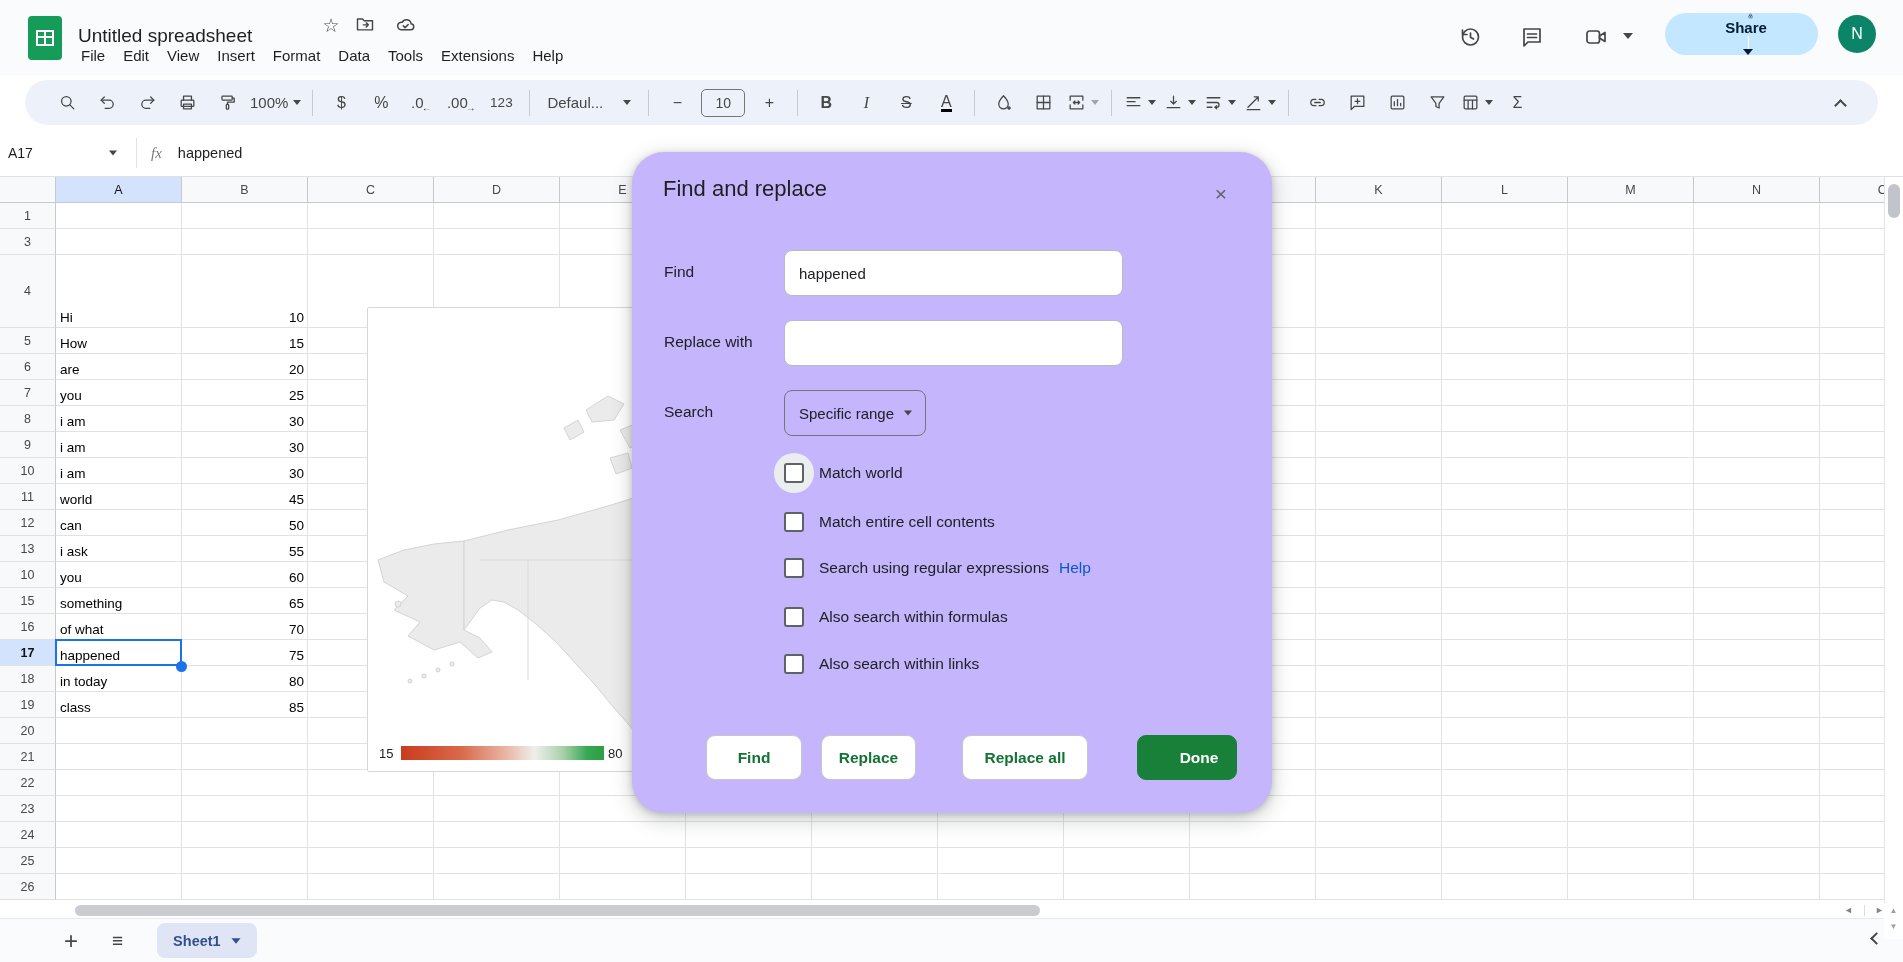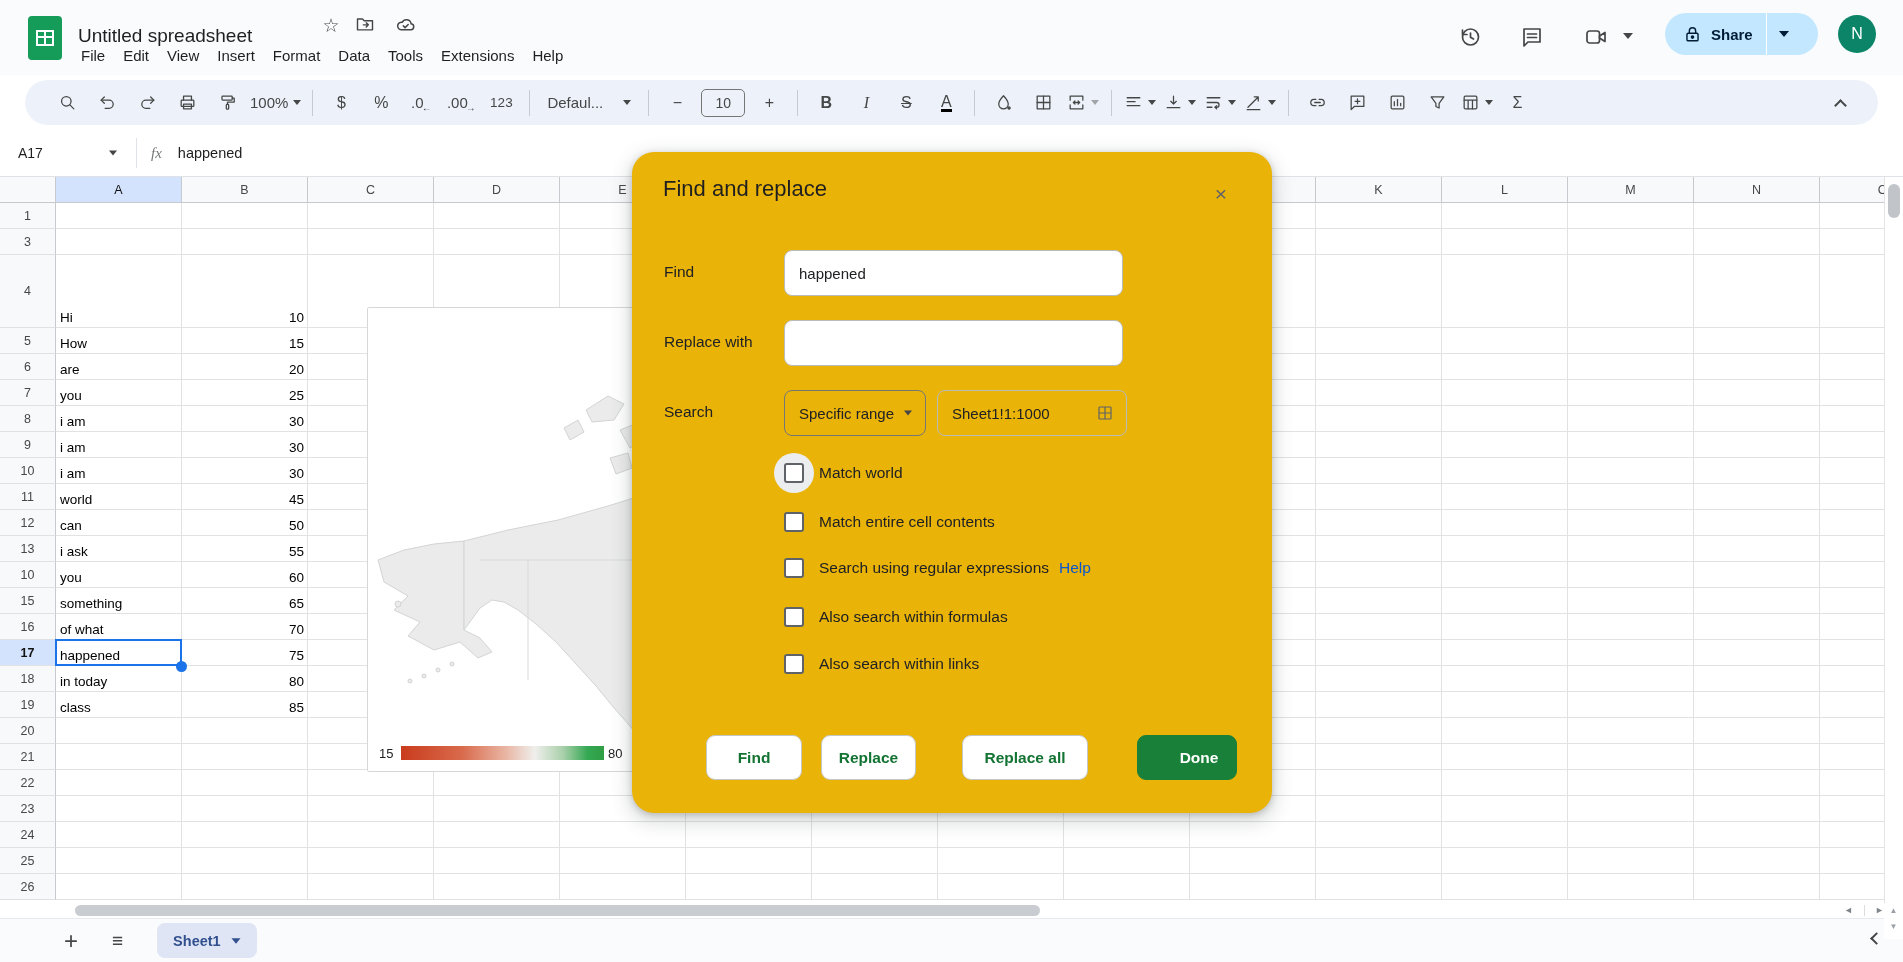--- a/index.html
+++ b/index.html
@@ -16,21 +16,21 @@
       linear-gradient(#fff,#fff) 0 0/18px 2px no-repeat,
       linear-gradient(#fff,#fff) 0 14px/18px 2px no-repeat,
       linear-gradient(#fff,#fff) 0 0/2px 16px no-repeat,
       linear-gradient(#fff,#fff) 16px 0/2px 16px no-repeat; }
   #doc-title { position:absolute; left:78px; top:25px; font-size:19px; color:#1f1f1f; }
   .tb-mini { position:absolute; top:14px; color:#444746; font-size:19px; width:26px; text-align:center; cursor:pointer; }
   #menu-bar { position:absolute; left:72px; top:44px; height:26px; display:flex; }
   .menu-item { font-size:15px; color:#1f1f1f; padding:3px 9px; border-radius:6px; cursor:pointer; }
   .top-icon { position:absolute; top:18px; width:38px; height:38px; border-radius:50%; display:flex; align-items:center; justify-content:center; color:#444746; }
   .top-icon svg { width:24px; height:24px; stroke:#444746; fill:none; stroke-width:1.7; stroke-linecap:round; stroke-linejoin:round; }
-  #share-btn { position:absolute; left:1665px; top:13px; height:42px; width:153px; background:#c2e7ff; border-radius:21px; display:flex; align-items:center; color:#001d35; }
+  #share-btn { position:absolute; left:1665px; top:13px; height:42px; width:153px; background:#c2e7ff; border-radius:21px; display:flex; align-items:center; color:#001d35;flex-direction:column; }
   #share-btn svg { width:19px; height:19px; stroke:#001d35; fill:none; stroke-width:1.8; margin-left:18px; }
   #share-label { font-size:15px; font-weight:700; margin-left:9px; }
   #share-divider { width:1px; height:42px; background:#fff; margin-left:13px; }
   .caret { display:inline-block; width:0; height:0; border-left:5px solid transparent; border-right:5px solid transparent; border-top:6px solid #444746; }
   #share-caret { margin:0 0 0 12px; border-top-color:#001d35; }
   #avatar { position:absolute; left:1838px; top:15px; width:38px; height:38px; border-radius:50%; background:#0b8467; color:#fff; font-size:16px; display:flex; align-items:center; justify-content:center; }
 
   
   #toolbar { position:absolute; left:25px; top:80px; width:1853px; height:45px; background:#edf2fa; border-radius:23px; display:flex; align-items:center; padding-left:22px; color:#444746; }
   .tbtn { height:34px; min-width:34px; border-radius:6px; display:flex; align-items:center; justify-content:center; margin:0 3px; font-size:15px; cursor:pointer; }
@@ -43,21 +43,21 @@
   #tb-italic { font-style:italic; font-family:"Liberation Serif", serif; }
   #tb-strike { text-decoration:line-through; }
   #tb-textcolor { border-bottom:3px solid #000; line-height:15px; height:18px; }
   #tb-collapse { position:absolute; right:18px; top:6px; }
   .chev-up { width:9px; height:9px; border-left:2px solid #444746; border-top:2px solid #444746; transform:rotate(45deg); margin-top:4px; }
   .chev-left { width:9px; height:9px; border-left:2px solid #444746; border-bottom:2px solid #444746; transform:rotate(45deg); }
   .subarrow { font-size:10px; margin-top:9px; margin-left:-2px; }
 
   
   #formula-bar { position:absolute; left:0; top:130px; width:1903px; height:47px; background:#fff; border-bottom:1px solid #dfe2e6; display:flex; align-items:center; }
-  #name-box { width:118px; padding-left:18px; font-size:14px; color:#1f1f1f; display:flex; align-items:center; justify-content:space-between; }
+  #name-box { width:118px; padding-left:8px; font-size:14px; color:#1f1f1f; display:flex; align-items:center; justify-content:space-between; }
   #name-box .caret { transform:scale(.8); }
   #fb-sep { width:1px; height:30px; background:#dfe2e6; margin:0 14px 0 18px; }
   #fx { font-style:italic; font-family:"Liberation Serif", serif; color:#747775; font-size:15px; margin-right:16px; }
   #formula-value { font-size:14.5px; color:#1f1f1f; }
 
   
   #sheet { position:absolute; left:0; top:177px; width:1903px; height:725px; background:#fff; overflow:hidden; }
   .col-header, #corner { position:absolute; top:0; height:26px; background:#f8f9fa; border-right:1px solid #c6cacf; border-bottom:1px solid #c6cacf; font-size:12.5px; color:#45474a; display:flex; align-items:center; justify-content:center; }
   .col-header.hl { background:#d3e3fd; color:#111; }
   #corner { left:0; width:56px; }
@@ -73,21 +73,21 @@
   
   #chart { position:absolute; left:367px; top:130px; width:540px; height:465px; background:#fff; border:1px solid #d7d7d7; border-radius:2px; }
   #chart-legend { position:absolute; left:0; bottom:8px; width:100%; height:18px; }
   #legend-min,#legend-max { position:absolute; font-size:13px; color:#222; top:1px; }
   #legend-min { left:11px; }
   #legend-max { left:240px; }
   #legend-bar { position:absolute; left:33px; top:1px; width:203px; height:14px;
     background:linear-gradient(90deg,#c93c1d 0%,#d96a4c 30%,#e9b7a5 52%,#efefec 66%,#a8cfa9 80%,#34a853 92%,#2f9e44 100%); }
 
   
-  #dialog { position:absolute; left:632px; top:152px; width:640px; height:661px; background:#eab308; border-radius:22px;
+  #dialog { position:absolute; left:632px; top:152px; width:640px; height:661px; background:#c4b5fd; border-radius:32px;
     box-shadow:0 6px 18px 4px rgba(60,64,67,.18), 0 2px 6px rgba(60,64,67,.25); z-index:30; }
   #dlg-title { position:absolute; left:31px; top:24px; font-size:22px; color:#1f1f1f; }
   #dlg-close { position:absolute; left:573px; top:26px; width:32px; height:32px; display:flex; align-items:center; justify-content:center; font-size:21px; color:#5f6368; cursor:pointer; border-radius:50%; }
   .dlg-label { position:absolute; left:32px; font-size:15.5px; color:#202124; }
   .dlg-input { position:absolute; left:152px; width:339px; height:46px; border:1px solid #b9bcba; border-radius:8px; font-size:15px; color:#202124; display:flex; align-items:center; padding:0 14px; background:#fff; }
   #search-select { position:absolute; left:152px; width:142px; height:46px; border:1px solid #747775; border-radius:8px; font-size:15px; color:#202124; display:flex; align-items:center; justify-content:space-between; padding:0 12px 0 14px; cursor:pointer; }
   #search-select .caret { transform:scale(.8); }
   #range-box { position:absolute; left:305px; width:190px; height:46px; border:1px solid #b9bcba; border-radius:8px; font-size:15px; color:#202124; display:flex; align-items:center; justify-content:space-between; padding:0 12px 0 14px; }
   #range-box svg { width:18px; height:18px; stroke:#5f6368; fill:none; stroke-width:1.6; }
   .cb-row { position:absolute; left:152px; height:24px; display:flex; align-items:center; }
@@ -498,27 +498,20 @@
   <span class="dlg-label" style="top:181px;">Replace with</span>
   <div class="dlg-input" style="top:168px;">
       <span></span>
     </div>
 
   <span class="dlg-label" style="top:251px;">Search</span>
   <div id="search-select" style="top:238px;">
     <span>Specific range</span>
       <span class="caret"></span>
   </div>
-  <div id="range-box" style="top:238px;">
-    <span>Sheet1!1:1000</span>
-    <svg viewBox="0 0 24 24">
-        <rect x="4" y="4" width="16" height="16" rx="1"></rect>
-        <path d="M12 4 v16 M4 12 h16"></path>
-      </svg>
-  </div>
 
   <div id="checkbox-list">
       <div class="cb-row halo" style="top: 309px;">
         <span class="cb-box"></span>
         <span class="cb-label">Match world</span>
       </div>
       <div class="cb-row" style="top: 358px;">
         <span class="cb-box"></span>
         <span class="cb-label">Match entire cell contents</span>
       </div>

